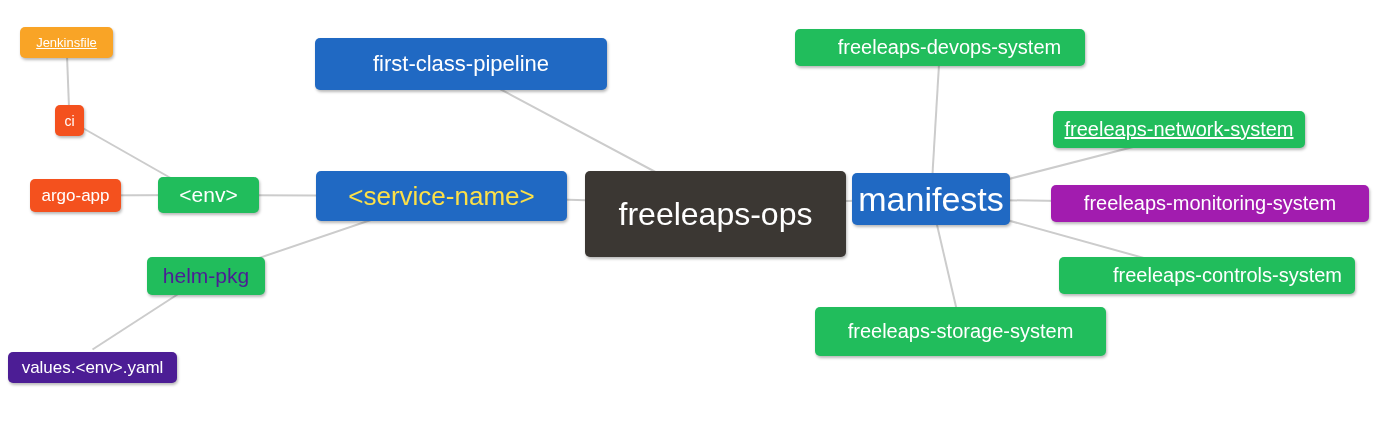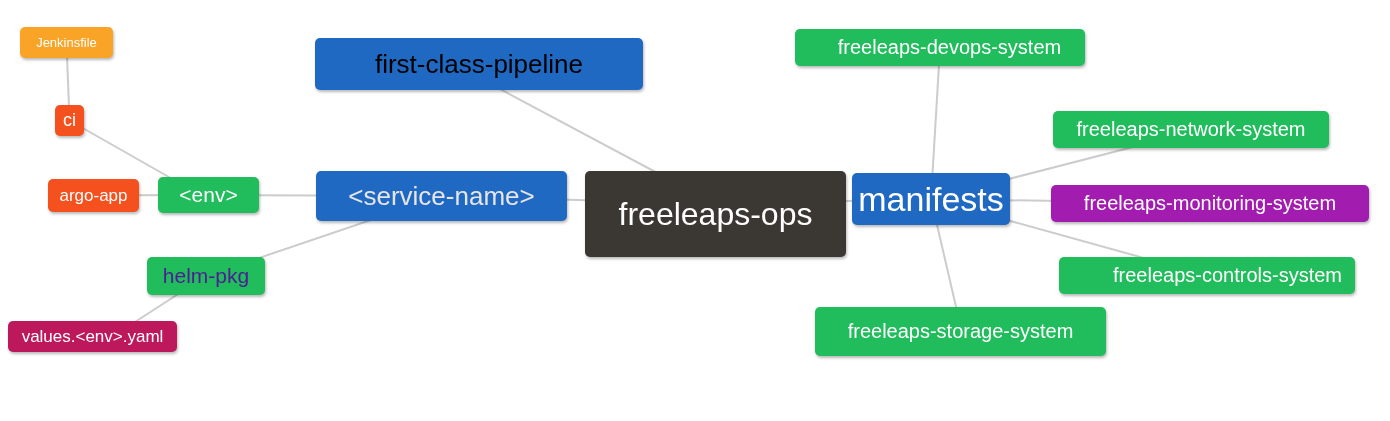--- a/index.html
+++ b/index.html
@@ -47,28 +47,28 @@
       <line x1="92.5" y1="349.5" x2="206" y2="276" stroke="#cccccc" stroke-width="2"></line>
       <line x1="453" y1="64" x2="715.5" y2="204" stroke="#cccccc" stroke-width="2"></line>
       <line x1="441.5" y1="196" x2="715.5" y2="204" stroke="#cccccc" stroke-width="2"></line>
       <line x1="715.5" y1="204" x2="931" y2="199" stroke="#cccccc" stroke-width="2"></line>
       <line x1="931" y1="199" x2="940" y2="47.5" stroke="#cccccc" stroke-width="2"></line>
       <line x1="931" y1="199" x2="1201" y2="129.5" stroke="#cccccc" stroke-width="2"></line>
       <line x1="931" y1="199" x2="1210" y2="203.5" stroke="#cccccc" stroke-width="2"></line>
       <line x1="931" y1="199" x2="1207" y2="275.5" stroke="#cccccc" stroke-width="2"></line>
       <line x1="931" y1="199" x2="960.5" y2="326" stroke="#cccccc" stroke-width="2"></line>
     </svg>
-<div class="node" style="left: 20px; top: 27px; width: 93px; height: 31px; background: rgb(249, 164, 38); color: rgb(255, 255, 255); font-size: 13px;">Jenkinsfile</div>
-    <div class="node" style="left: 55px; top: 105px; width: 29px; height: 31px; background: rgb(244, 81, 30); color: rgb(255, 255, 255); font-size: 18px;">ci</div>
-    <div class="node" style="left: 30px; top: 179px; width: 91px; height: 33px; background: rgb(244, 81, 30); color: rgb(255, 255, 255); font-size: 17px; margin-left: 18px;">argo-app</div>
+<div class="node" style="left: 20px; top: 27px; width: 93px; height: 31px; background: rgb(249, 164, 38); color: rgb(255, 255, 255); font-size: 13px; text-decoration: underline;">Jenkinsfile</div>
+    <div class="node" style="left: 55px; top: 105px; width: 29px; height: 31px; background: rgb(244, 81, 30); color: rgb(255, 255, 255); font-size: 14px;">ci</div>
+    <div class="node" style="left: 30px; top: 179px; width: 91px; height: 33px; background: rgb(244, 81, 30); color: rgb(255, 255, 255); font-size: 17px;">argo-app</div>
     <div class="node" style="left: 158px; top: 177px; width: 101px; height: 36px; background: rgb(33, 189, 92); color: rgb(255, 255, 255); font-size: 21px;">&lt;env&gt;</div>
     <div class="node" style="left: 147px; top: 257px; width: 118px; height: 38px; background: rgb(33, 189, 92); color: #4c1d95; font-size: 21px;">helm-pkg</div>
-    <div class="node" style="left: 8px; top: 321px; width: 169px; height: 31px; background: #be185d; color: rgb(255, 255, 255); font-size: 17px;">values.&lt;env&gt;.yaml</div>
-    <div class="node" style="left: 315px; top: 38px; width: 328px; height: 52px; background: rgb(32, 105, 195); color: #000000; font-size: 26px;">first-class-pipeline</div>
-    <div class="node" style="left: 316px; top: 171px; width: 251px; height: 50px; background: rgb(32, 105, 195); color: #e5e5e5; font-size: 26px;">&lt;service-name&gt;</div>
+    <div class="node" style="left: 8px; top: 352px; width: 169px; height: 31px; background: #4c1d95; color: rgb(255, 255, 255); font-size: 17px;">values.&lt;env&gt;.yaml</div>
+    <div class="node" style="left: 315px; top: 38px; width: 292px; height: 52px; background: rgb(32, 105, 195); color: #ffffff; font-size: 22px;">first-class-pipeline</div>
+    <div class="node" style="left: 316px; top: 171px; width: 251px; height: 50px; background: rgb(32, 105, 195); color: #fde047; font-size: 26px;">&lt;service-name&gt;</div>
     <div class="node" style="left: 585px; top: 171px; width: 261px; height: 86px; background: rgb(59, 55, 51); color: rgb(255, 255, 255); font-size: 32px;">freeleaps-ops</div>
     <div class="node" style="left: 852px; top: 173px; width: 158px; height: 52px; background: rgb(32, 105, 195); color: rgb(255, 255, 255); font-size: 34px;">manifests</div>
     <div class="node" style="left: 795px; top: 29px; width: 290px; height: 37px; background: rgb(33, 189, 92); color: rgb(255, 255, 255); font-size: 20px; padding-left: 19px;">freeleaps-devops-system</div>
-    <div class="node" style="left: 1053px; top: 111px; width: 276px; height: 37px; background: rgb(33, 189, 92); color: rgb(255, 255, 255); font-size: 20px;">freeleaps-network-system</div>
+    <div class="node" style="left: 1053px; top: 111px; width: 252px; height: 37px; background: rgb(33, 189, 92); color: rgb(255, 255, 255); font-size: 20px; text-decoration: underline;">freeleaps-network-system</div>
     <div class="node" style="left: 1051px; top: 185px; width: 318px; height: 37px; background: #a21caf; color: rgb(255, 255, 255); font-size: 20px;">freeleaps-monitoring-system</div>
     <div class="node" style="left: 1059px; top: 257px; width: 296px; height: 37px; background: rgb(33, 189, 92); color: rgb(255, 255, 255); font-size: 20px; padding-left: 41px;">freeleaps-controls-system</div>
     <div class="node" style="left: 815px; top: 307px; width: 291px; height: 49px; background: rgb(33, 189, 92); color: rgb(255, 255, 255); font-size: 20px;">freeleaps-storage-system</div>
   </div>
 
 </body></html>

